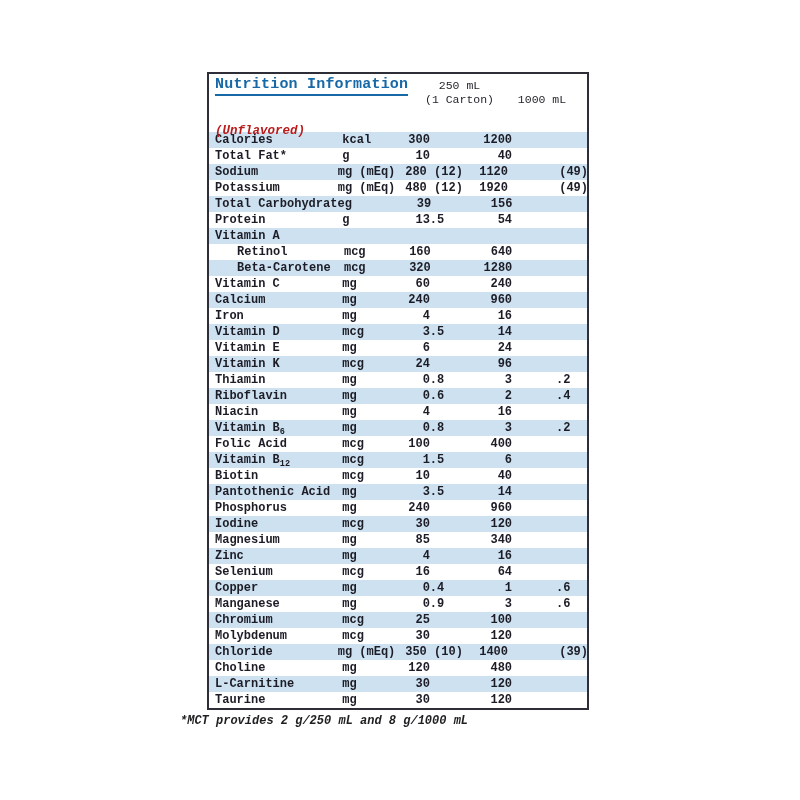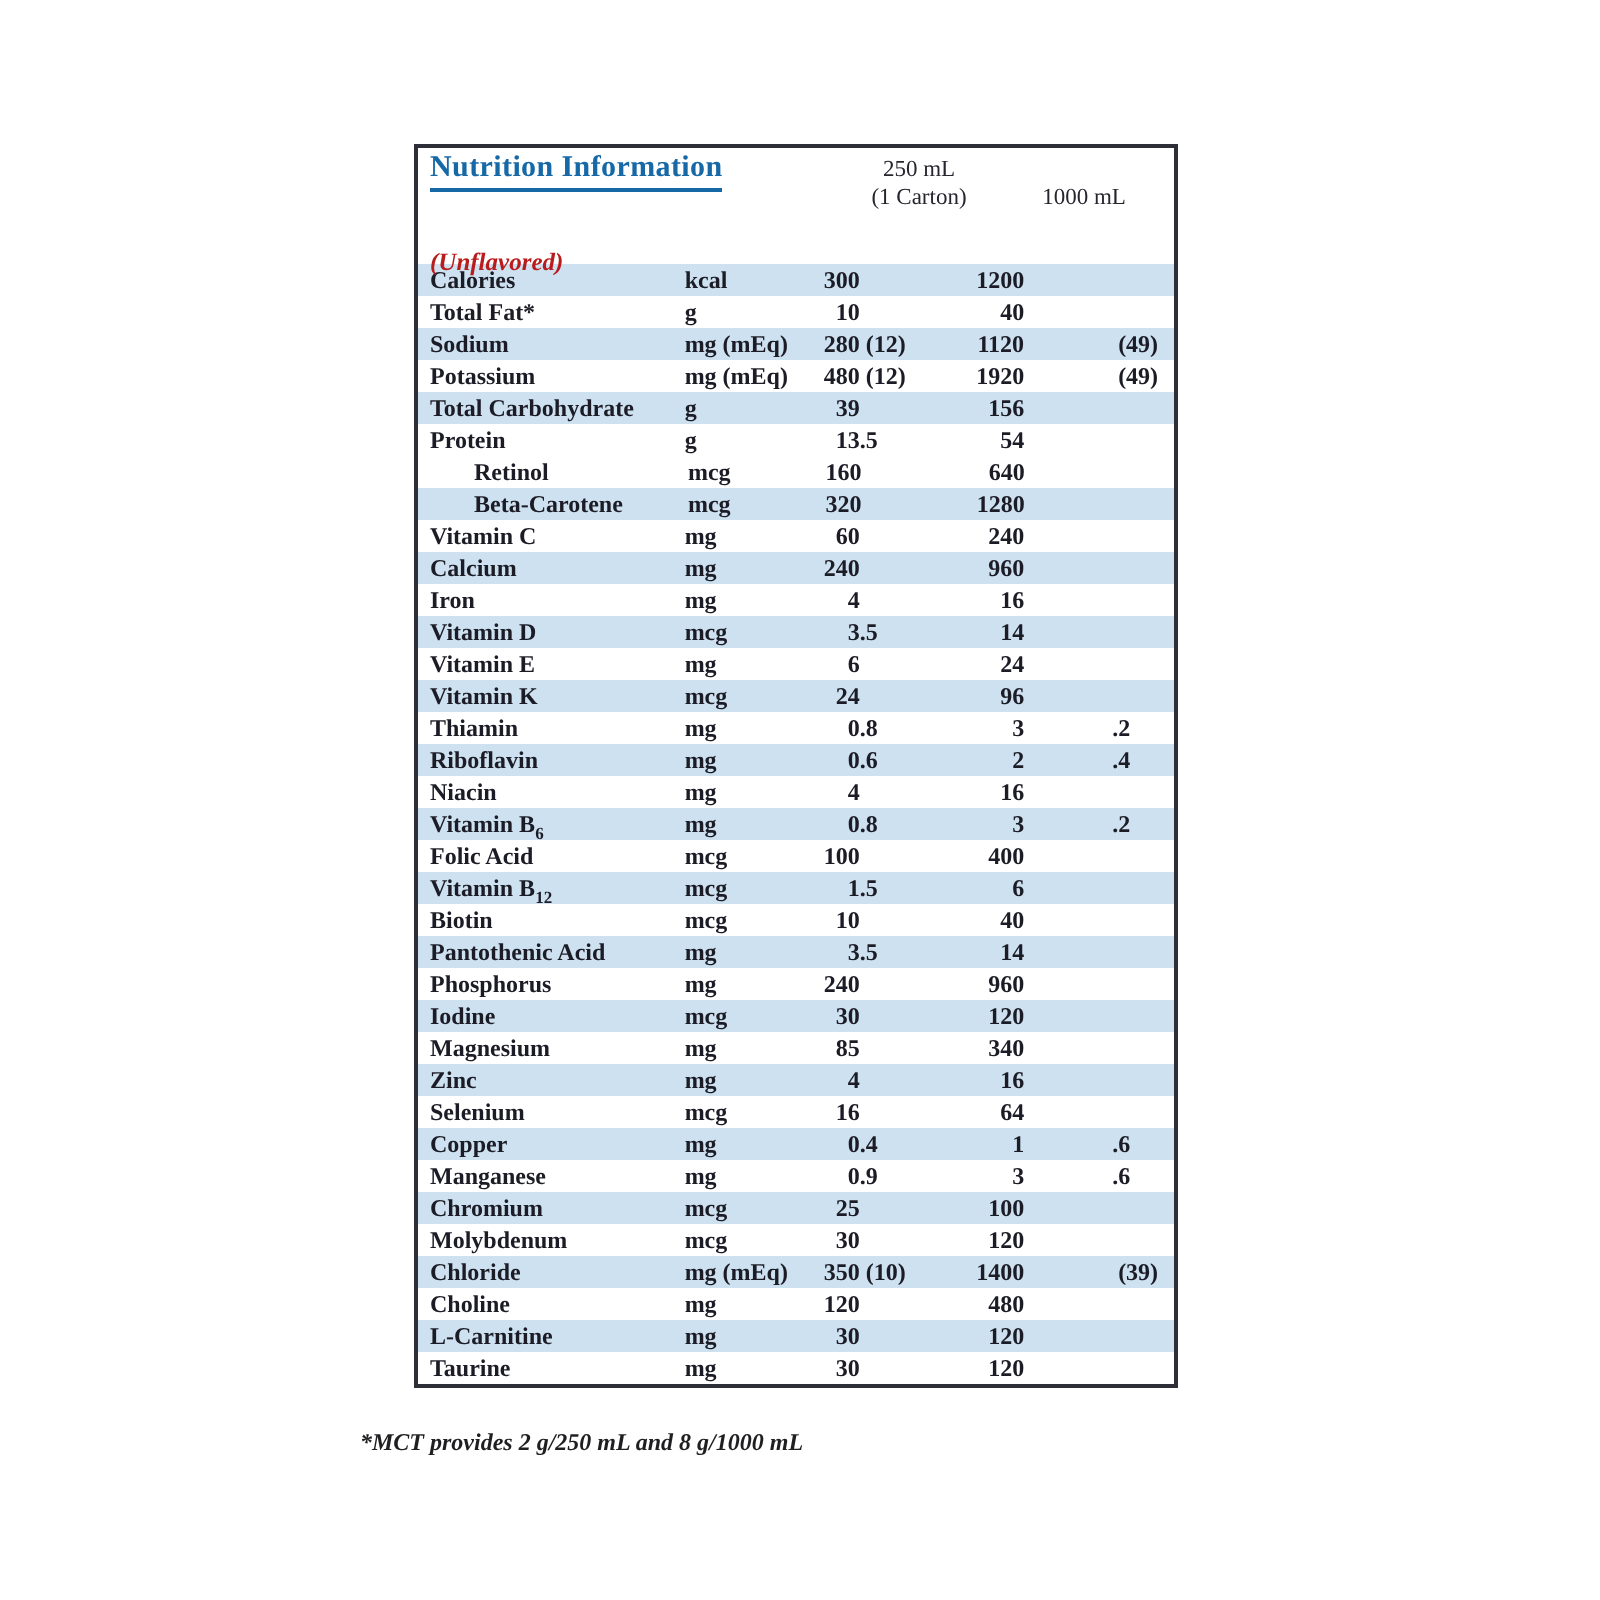--- a/index.html
+++ b/index.html
@@ -1,18 +1,18 @@
 <!DOCTYPE html>
 <html><head>
 <meta charset="utf-8">
 <style>
   html,body{margin:0;padding:0;background:#ffffff;}
   .page{
     position:relative;width:800px;height:800px;background:#ffffff;
-    font-family:Liberation Serif, serif;overflow:hidden;
+    font-family:Liberation Mono, monospace;overflow:hidden;
   }
   .nutri-table{
     position:absolute;left:207px;top:72px;width:378px;
     border:2px solid #2e2e38;background:#ffffff;
   }
   .t-header{position:relative;height:39px;background:#ffffff;}
   .title-main{
     position:absolute;left:6px;top:2px;font-size:15px;font-weight:bold;
     color:#1668a6;border-bottom:2px solid #1668a6;padding-bottom:1px;
     white-space:nowrap;letter-spacing:.2px;
@@ -104,20 +104,28 @@
           <span class="c-v2r"></span>
         </div>
         <div class="row">
           <span class="c-label">Protein</span>
           <span class="c-unit">g</span>
           <span class="c-v1i">13</span>
           <span class="c-v1r">.5</span>
           <span class="c-v2i">54</span>
           <span class="c-v2r"></span>
         </div>
+        <div class="row band">
+          <span class="c-label">Vitamin A</span>
+          <span class="c-unit"></span>
+          <span class="c-v1i"></span>
+          <span class="c-v1r"></span>
+          <span class="c-v2i"></span>
+          <span class="c-v2r"></span>
+        </div>
         <div class="row">
           <span class="c-label indent">Retinol</span>
           <span class="c-unit">mcg</span>
           <span class="c-v1i">160</span>
           <span class="c-v1r"></span>
           <span class="c-v2i">640</span>
           <span class="c-v2r"></span>
         </div>
         <div class="row band">
           <span class="c-label indent">Beta-Carotene</span>

